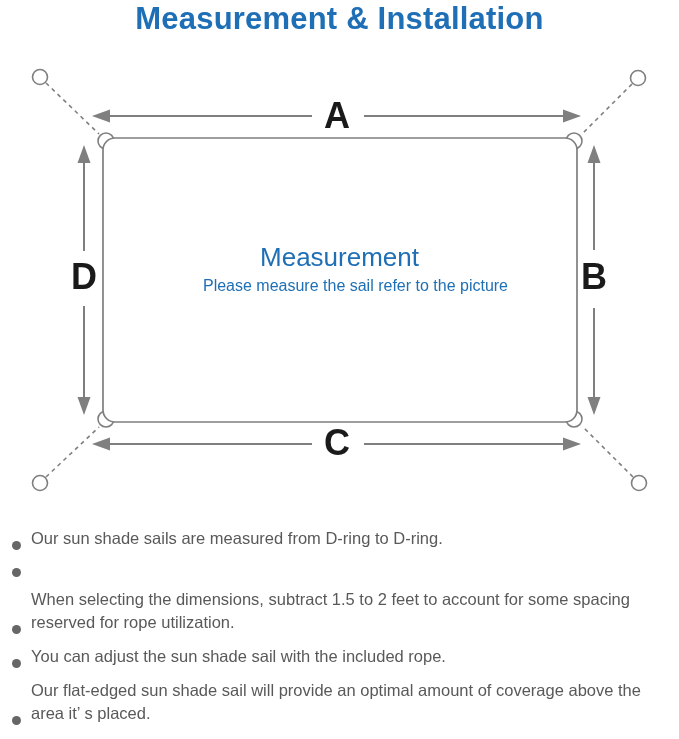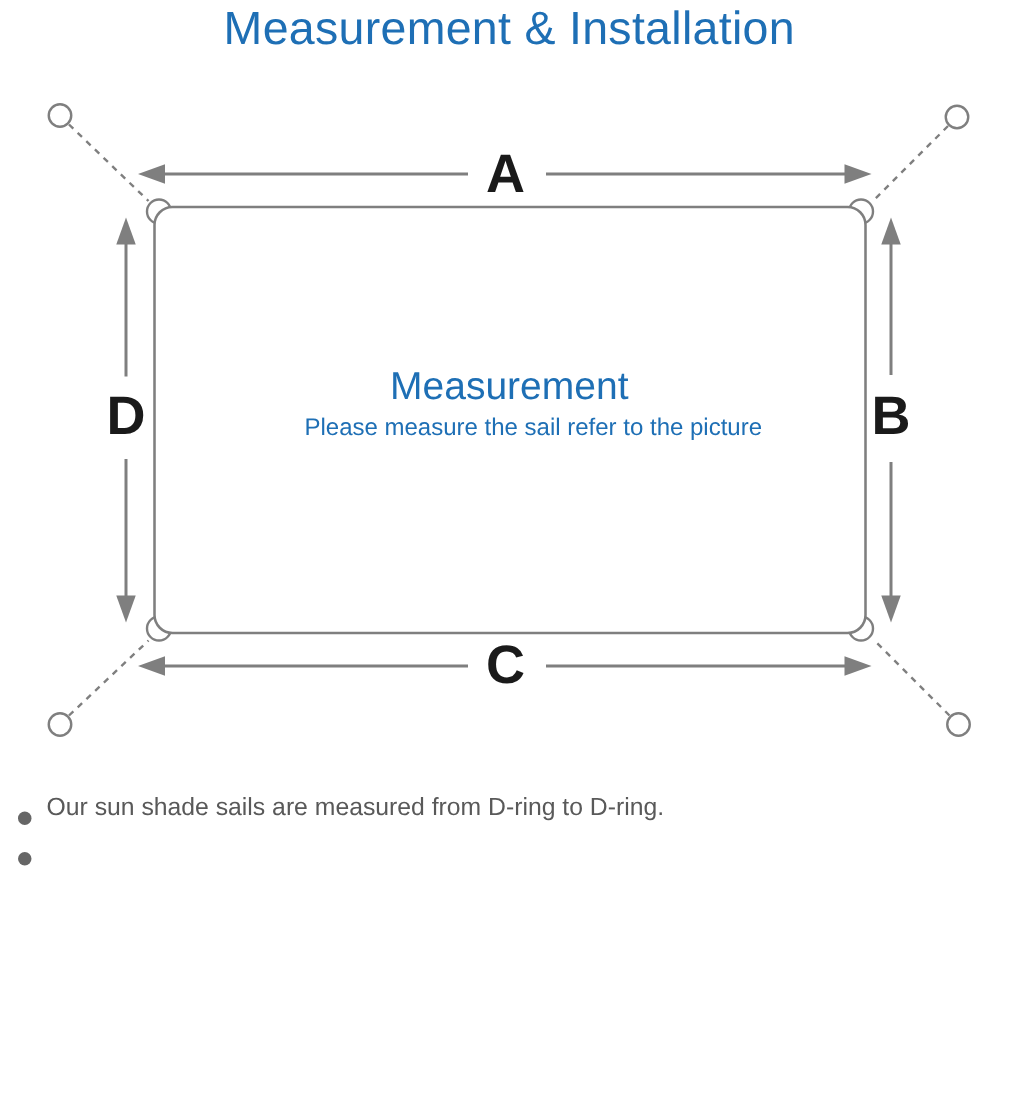--- a/index.html
+++ b/index.html
@@ -19,21 +19,21 @@
     overflow: hidden;
     font-family: "Liberation Sans", sans-serif;
   }
   .title {
     position: absolute;
     top: 1px; left: 0;
     width: 100%;
     margin: 0;
     text-align: center;
     font-size: 31px;
-    font-weight: normal;
+    font-weight: bold;
     letter-spacing: 0.2px;
     color: var(--accent-blue);
   }
   .diagram-svg {
     position: absolute;
     top: 0; left: 0;
   }
   .ln { stroke: var(--line-gray); fill: none; }
   .dash { stroke: var(--line-gray); fill: none; stroke-dasharray: 4 4; stroke-width: 1.6; }
   .head { fill: var(--line-gray); stroke: none; }
@@ -157,15 +157,27 @@
   <div class="center-sub">Please measure the sail refer to the picture</div>
 
   <ul class="notes">
     <li>
       <span class="dot"></span>
       <span class="note-text">Our sun shade sails are measured from D-ring to D-ring.</span>
     </li>
     <li>
       <span class="dot"></span>
     </li>
+    <li>
+      <span class="dot"></span>
+      <span class="note-text">When selecting the dimensions, subtract 1.5 to 2 feet to account for some spacing reserved for rope utilization.</span>
+    </li>
+    <li>
+      <span class="dot"></span>
+      <span class="note-text">You can adjust the sun shade sail with the included rope.</span>
+    </li>
+    <li>
+      <span class="dot"></span>
+      <span class="note-text">Our flat-edged sun shade sail will provide an optimal amount of coverage above the area it’ s placed.</span>
+    </li>
   </ul>
 
 </div>
 
 </body></html>

